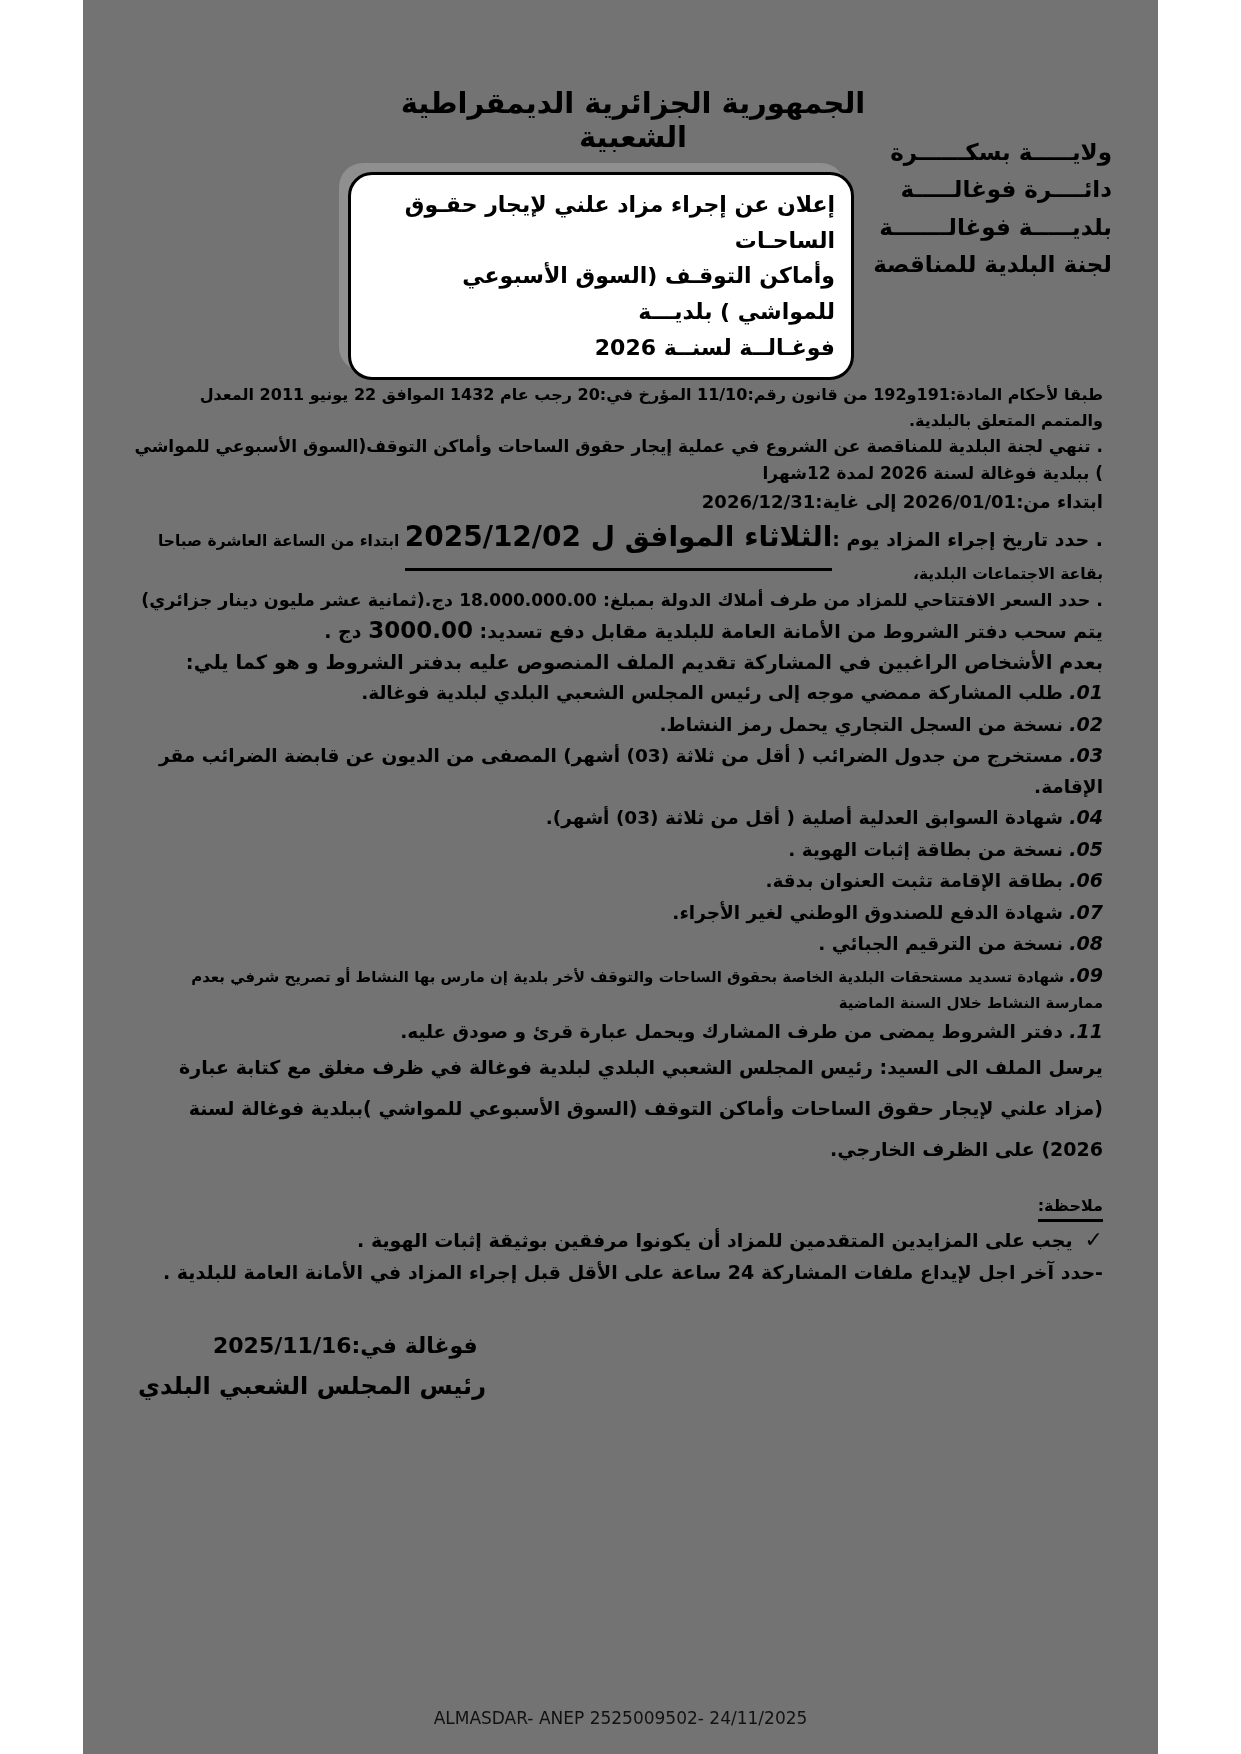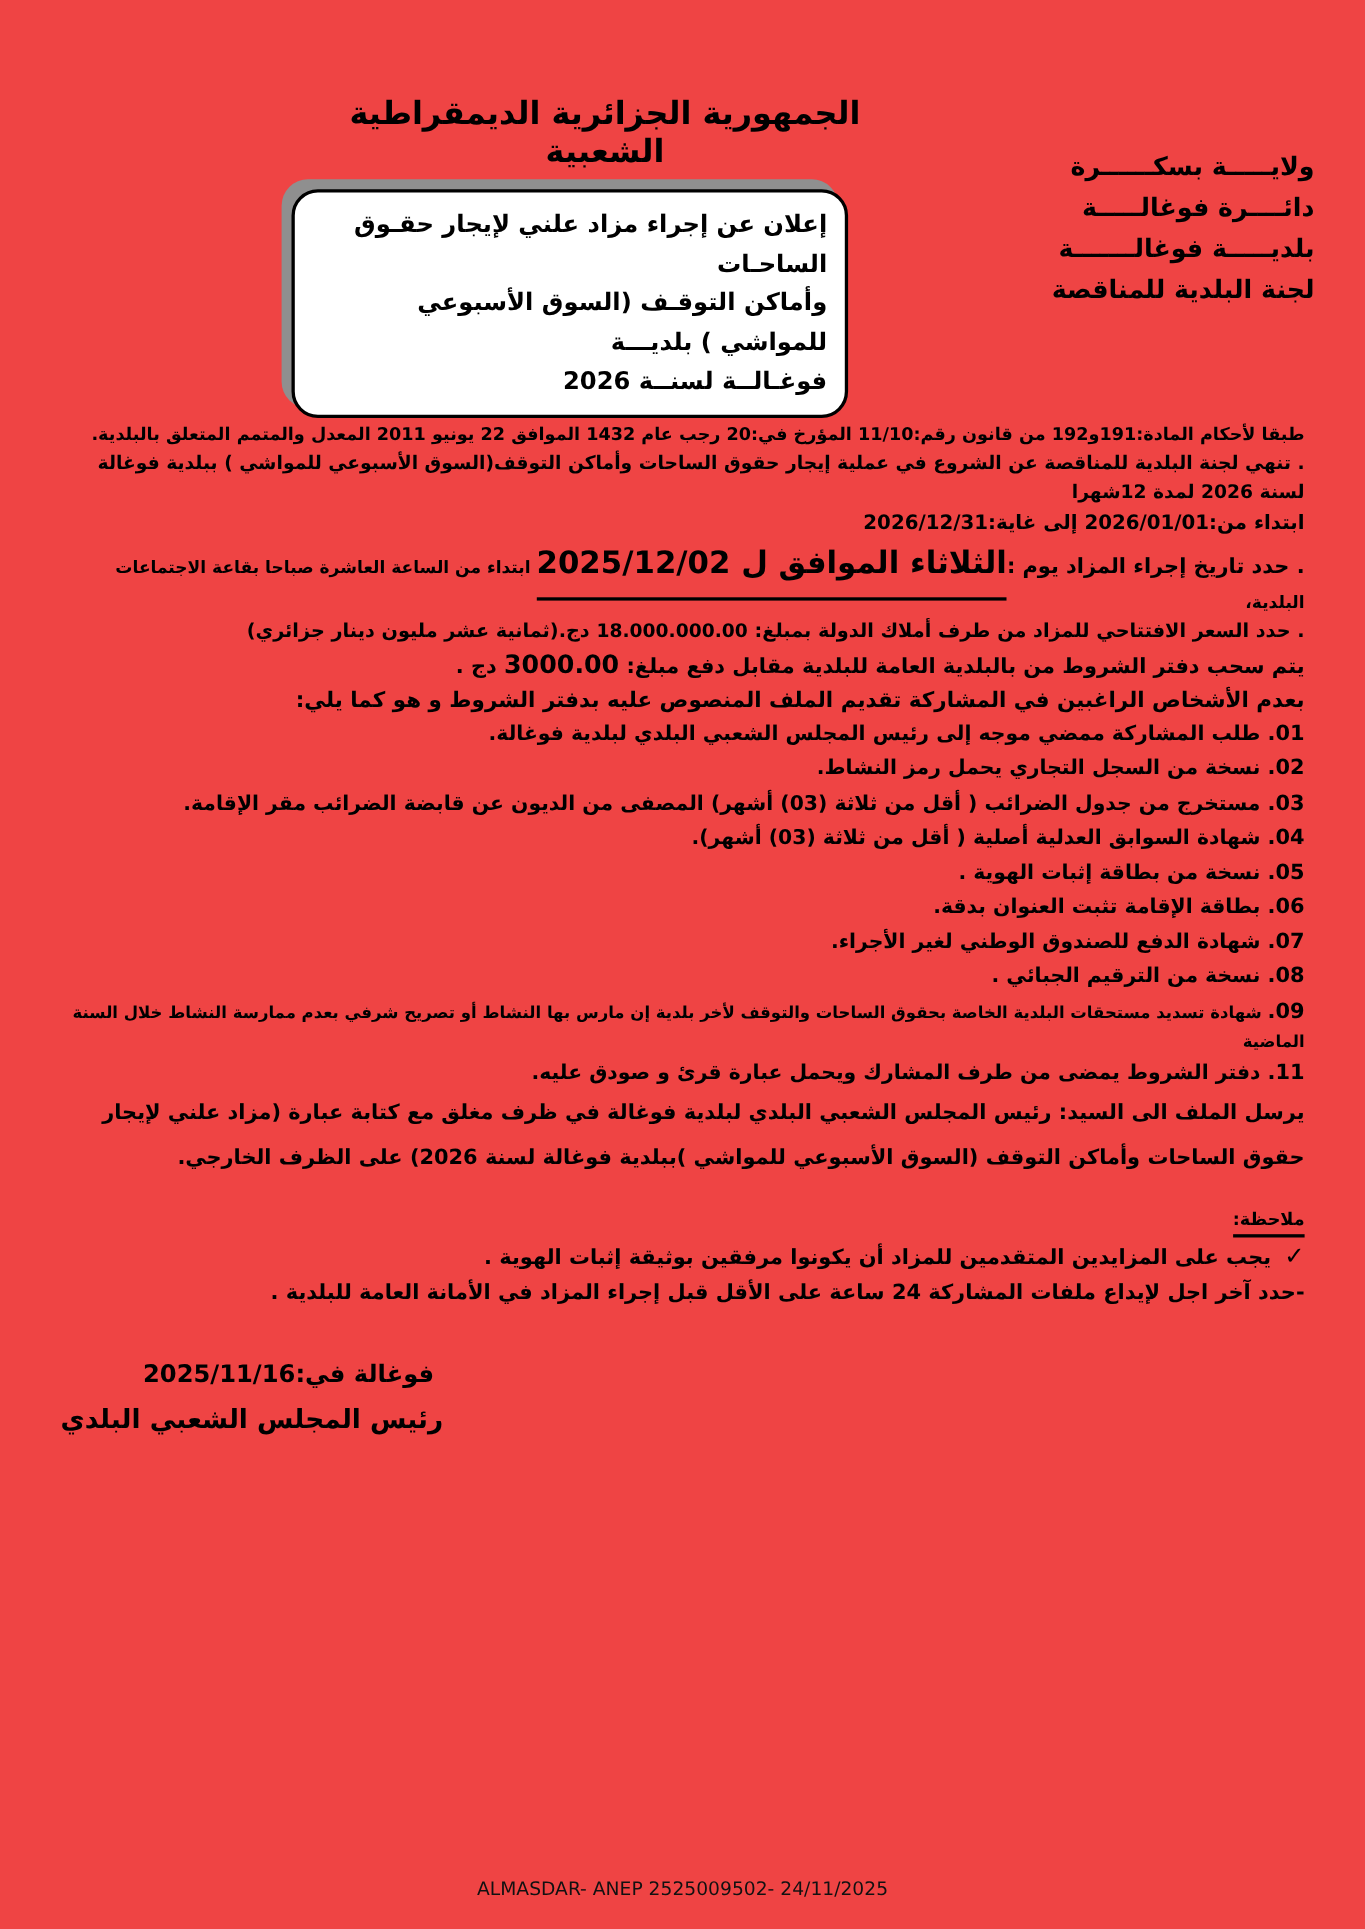--- a/index.html
+++ b/index.html
@@ -1,19 +1,19 @@
 <!DOCTYPE html>
 <html dir="rtl" lang="ar"><head>
 <meta charset="utf-8">
 <style>
   html,body { margin:0; padding:0; background:#ffffff; }
   .page {
     position:relative;
-    width:1241px; height:1754px;
-    background:#ef4444;
+    width:1075px; height:1754px;
+    background:#737373;
     color:#000;
     direction:rtl;
     font-family:"DejaVu Sans", sans-serif;
     overflow:hidden;
     margin:0 auto;
   }
   
   .republic {
     position:absolute; top:86px; left:290px; width:520px;
     text-align:center; font-weight:bold; font-size:29px;
@@ -42,21 +42,21 @@
   .p-period  { font-size:18px;   line-height:1.6; margin-bottom:24px; }
   .p-date    { font-size:19px;   line-height:1.5; margin-bottom:16px; }
   .date-big  { font-size:28px; border-bottom:3px solid #000; padding-bottom:15px; }
   .date-suffix { font-size:15.5px; }
   .p-price   { font-size:17.5px; line-height:1.5; margin-bottom:14px; }
   .amount-big{ font-size:17px; }
   .p-fee     { font-size:19px;   line-height:1.5; margin-bottom:16px; }
   .amount-mid{ font-size:23px; }
   .p-reqintro{ font-size:19.5px; line-height:1.5; margin-bottom:14px; }
   .req       { font-size:18.5px; line-height:1.65; margin-bottom:12px; }
-  .req .num  { font-size:19px; }
+  .req .num  { font-size:19px;font-style:italic; }
   .req-9     { font-size:15px; }
   .req-10    { font-size:17.5px; line-height:2.0; }
   .p-submit  { font-size:19px; line-height:2.15; margin-top:4px; text-align:right; }
   .note-label{
     display:inline-block; font-size:16px; margin-top:26px;
     border-bottom:3px solid #000; padding-bottom:4px;
   }
   .p-check   { font-size:19px; line-height:1.6; margin:10px 215px 0 0; }
   .check-mark{ font-size:22px; margin-left:12px; }
   .p-deadline{ font-size:19px; line-height:1.6; margin:24px 170px 0 0; }
@@ -97,21 +97,21 @@
     <p class="p-legal">طبقا لأحكام المادة:191و192 من قانون رقم:11/10 المؤرخ في:20 رجب عام 1432 الموافق 22 يونيو 2011 المعدل والمتمم المتعلق بالبلدية.</p>
 
     <p class="p-intro2">. تنهي لجنة البلدية للمناقصة عن الشروع في عملية إيجار حقوق الساحات وأماكن التوقف(السوق الأسبوعي للمواشي ) ببلدية فوغالة لسنة 2026 لمدة 12شهرا</p>
 
     <p class="p-period">ابتداء من:2026/01/01 إلى غاية:2026/12/31</p>
 
     <p class="p-date"><span>. حدد تاريخ إجراء المزاد يوم :</span><span class="date-big">الثلاثاء الموافق ل 2025/12/02</span><span class="date-suffix"> ابتداء من الساعة العاشرة صباحا بقاعة الاجتماعات البلدية،</span></p>
 
     <p class="p-price"><span>. حدد السعر الافتتاحي للمزاد من طرف أملاك الدولة بمبلغ: </span><span class="amount-big">18.000.000.00</span><span> دج.(ثمانية عشر مليون دينار جزائري)</span></p>
 
-    <p class="p-fee"><span>يتم سحب دفتر الشروط من بالبلدية العامة للبلدية مقابل دفع مبلغ: </span><span class="amount-mid">3000.00</span><span> دج .</span></p>
+    <p class="p-fee"><span>يتم سحب دفتر الشروط من الأمانة العامة للبلدية مقابل دفع تسديد: </span><span class="amount-mid">3000.00</span><span> دج .</span></p>
 
     <p class="p-reqintro">بعدم الأشخاص الراغبين في المشاركة تقديم الملف المنصوص عليه بدفتر الشروط و هو كما يلي:</p>
 
     <p class="req"><span class="num">01.</span><span> طلب المشاركة ممضي موجه إلى رئيس المجلس الشعبي البلدي لبلدية فوغالة.</span></p>
     <p class="req"><span class="num">02.</span><span> نسخة من السجل التجاري يحمل رمز النشاط.</span></p>
     <p class="req"><span class="num">03.</span><span> مستخرج من جدول الضرائب ( أقل من ثلاثة (03) أشهر) المصفى من الديون عن قابضة الضرائب مقر الإقامة.</span></p>
     <p class="req"><span class="num">04.</span><span> شهادة السوابق العدلية أصلية ( أقل من ثلاثة (03) أشهر).</span></p>
     <p class="req"><span class="num">05.</span><span>  نسخة من بطاقة إثبات الهوية .</span></p>
     <p class="req"><span class="num">06.</span><span>  بطاقة الإقامة تثبت العنوان بدقة.</span></p>
     <p class="req"><span class="num">07.</span><span>  شهادة الدفع للصندوق الوطني لغير الأجراء.</span></p>

